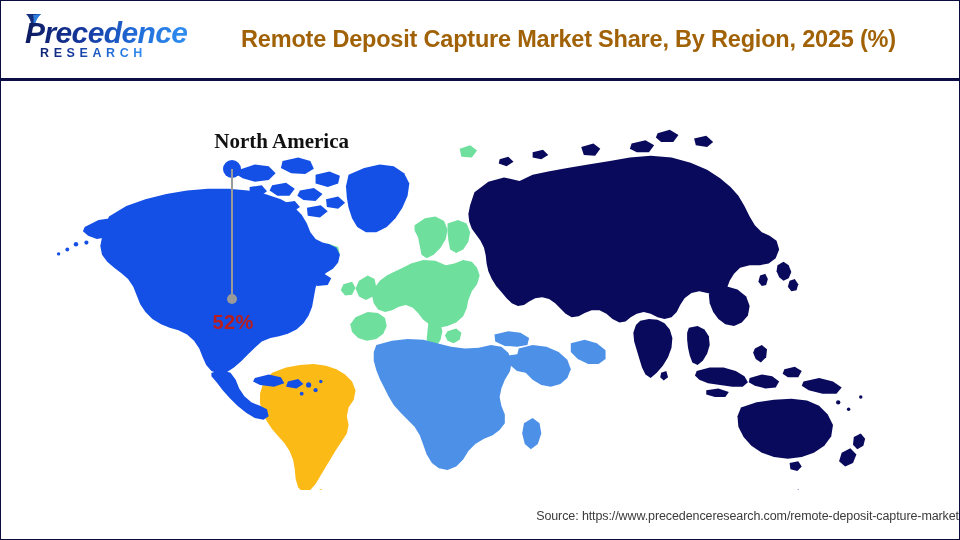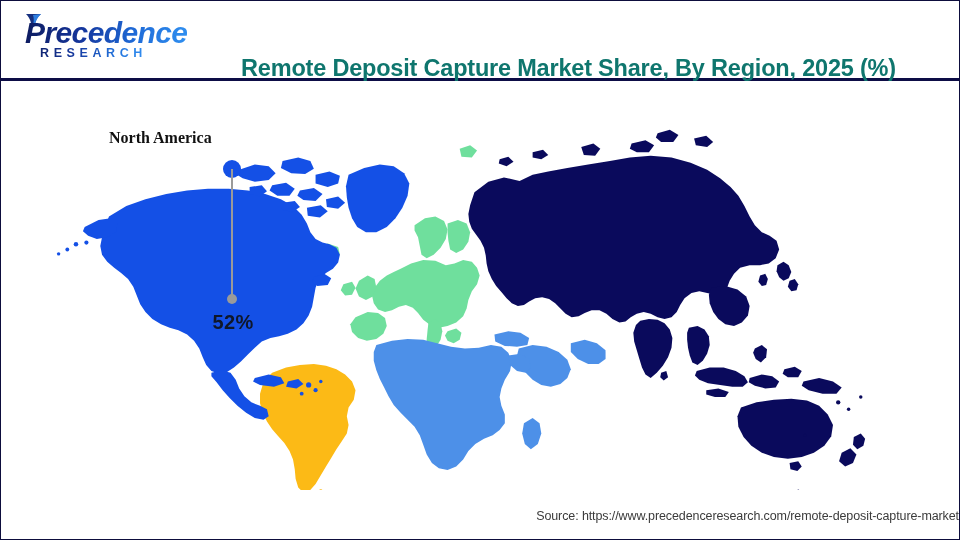--- a/index.html
+++ b/index.html
@@ -81,23 +81,22 @@
     left: 190px;
     top: 0;
     width: 755px;
     height: 77px;
     display: flex;
     align-items: center;
     justify-content: center;
     text-align: center;
     font-size: 23.5px;
     font-weight: bold;
-    color: #0f766e;
+    color: #a16207;
     letter-spacing: -0.2px;
-    margin-top: 29px;
   }
 
   
   #map-area {
     position: absolute;
     left: 0;
     top: 80px;
     width: 958px;
     height: 410px;
   }
@@ -116,23 +115,23 @@
     top: 48px;
     width: 240px;
     height: 230px;
     pointer-events: none;
   }
   #callout-label {
     position: absolute;
     left: 0;
     top: 0;
     width: 240px;
-    text-align: left;
+    text-align: right;
     font-family: "Liberation Serif", serif;
-    font-size: 16px;
+    font-size: 21px;
     font-weight: bold;
     color: #111111;
     white-space: nowrap;
   }
   #callout-stem {
     position: absolute;
     left: 122px;
     top: 40px;
     width: 2px;
     height: 130px;
@@ -379,19 +378,19 @@
         <circle cx="290" cy="344" r="2.2"></circle>
         <circle cx="312" cy="330" r="2"></circle>
       </g>
     </svg>
 
     <div id="callout">
       <div id="callout-label">North America</div>
       <div id="callout-dot-top" style="background: rgb(20, 80, 230);"></div>
       <div id="callout-stem" style="background: rgb(154, 154, 154);"></div>
       <div id="callout-dot-bottom" style="background: rgb(154, 154, 154);"></div>
-      <div id="callout-value" style="color: #0f172a;">52%</div>
+      <div id="callout-value" style="color: #b91c1c;">52%</div>
     </div>
   </div>
 
   <div id="source-note">Source: https://www.precedenceresearch.com/remote-deposit-capture-market</div>
 
 </div>
 
 </body></html>

